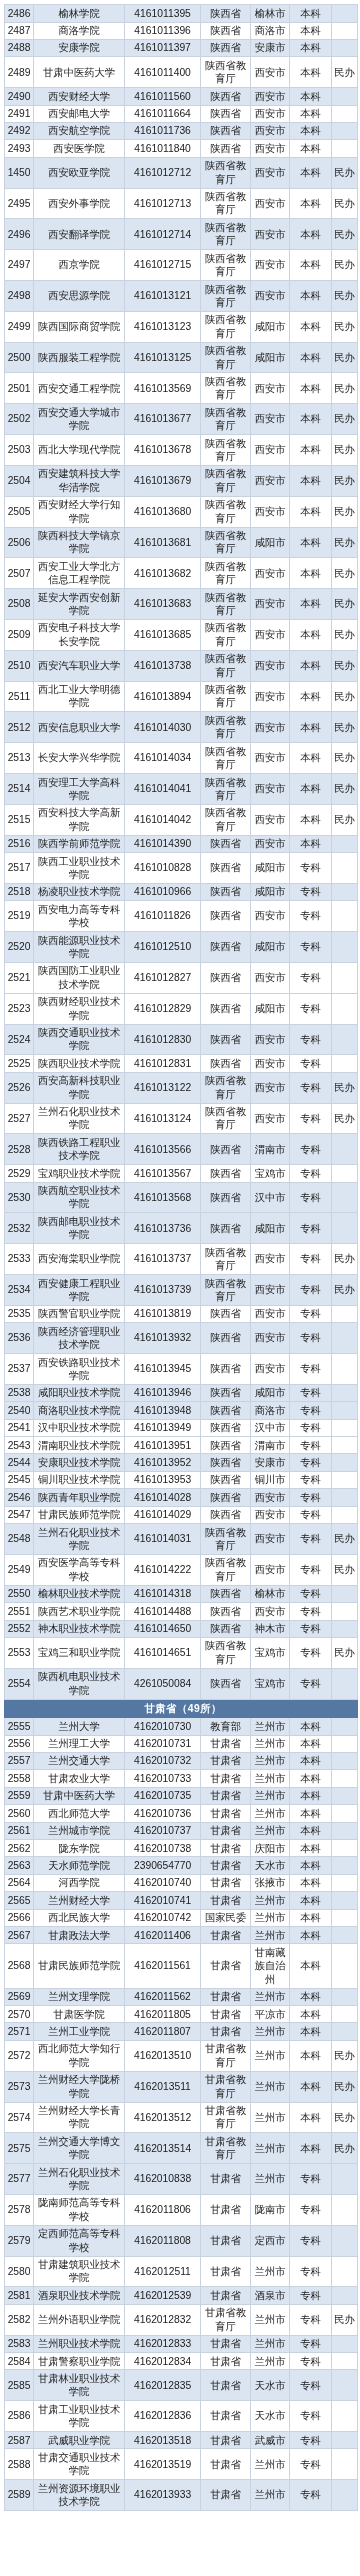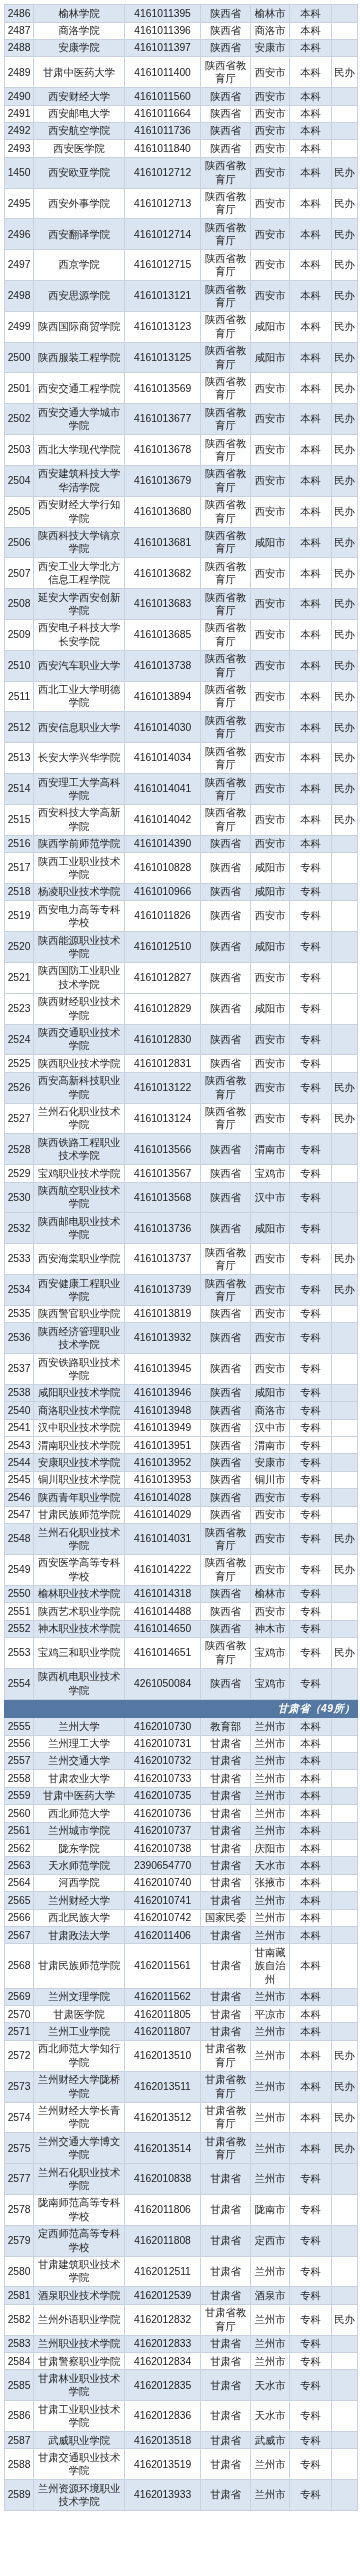--- a/index.html
+++ b/index.html
@@ -15,26 +15,25 @@
     line-height:13.4px;
     padding:1.5px 1px;
     word-break:break-all;
     background:#ffffff;
   }
   tr.shaded td{background:#dbe5f1;}
   tr.section-row td{
     background:#5578a3;
     color:#ffffff;
     font-weight:bold;
-    text-align:right;
+    text-align:center;
     padding:2.1px 2.1px 2.1px 6.2px;
     font-size:10.3px;
     letter-spacing:0.5px;
     border-color:#5578a3;
-    font-style:italic;
   }
 </style>
 </head>
 <body>
 
 <div class="page">
   <table class="univ">
     <colgroup>
       <col style="width:29px">
       <col style="width:91px">

